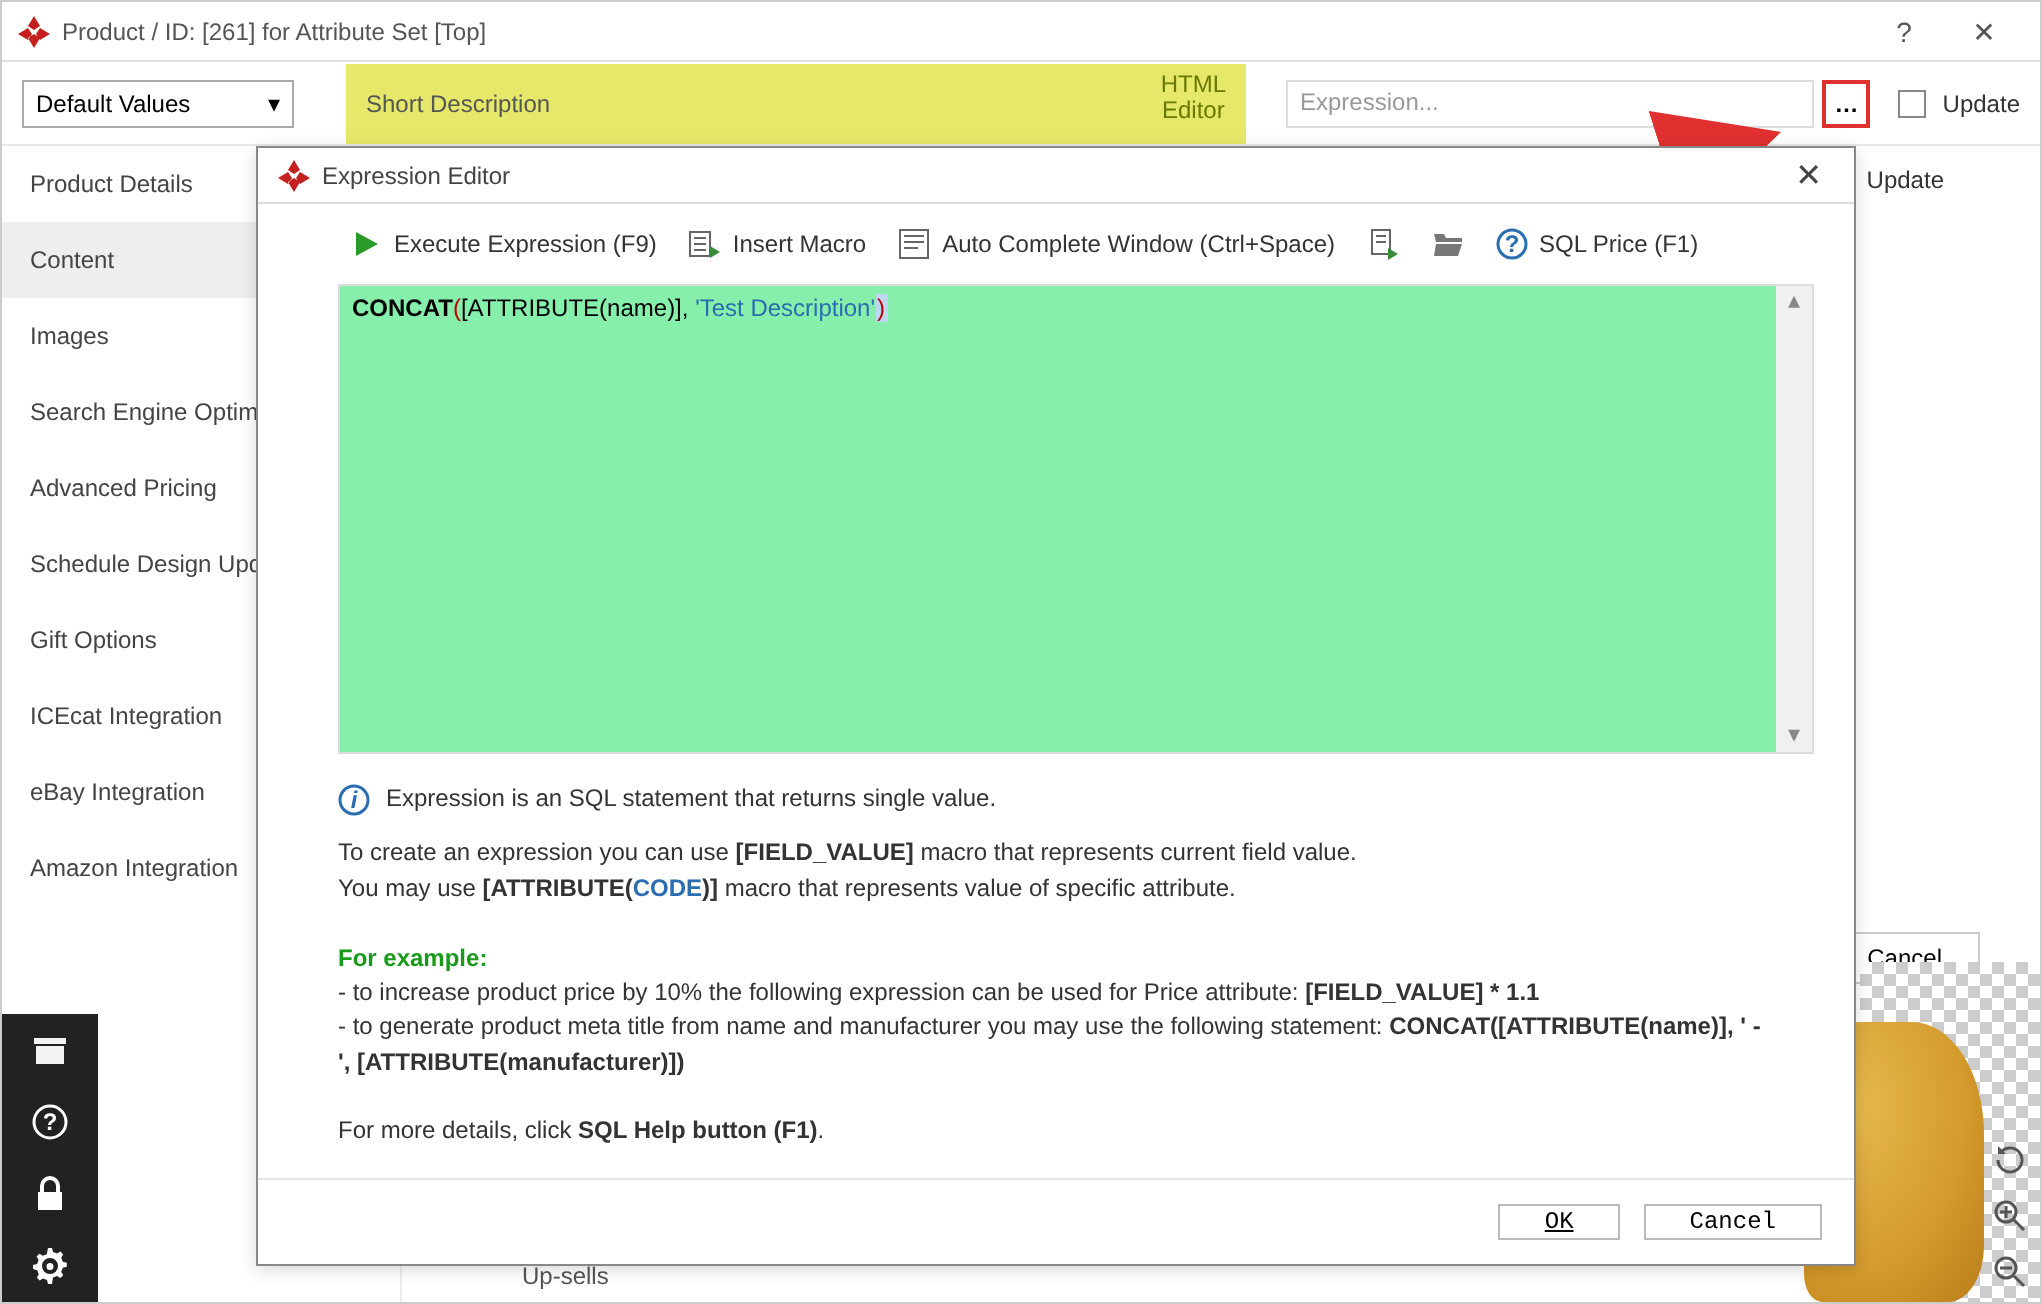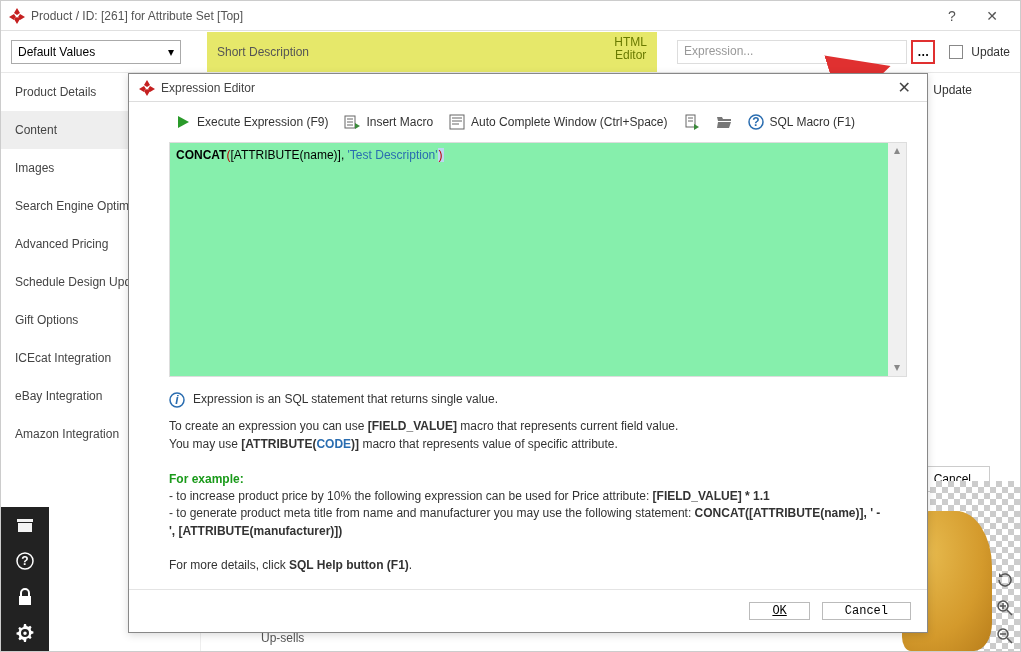--- a/index.html
+++ b/index.html
@@ -3,21 +3,21 @@
 <meta charset="utf-8">
 <style>
 * { box-sizing: border-box; margin: 0; padding: 0; font-family: "Segoe UI", Tahoma, sans-serif; font-size: 12px; }
 body { width: 1021px; height: 652px; background: #fff; position: relative; overflow: hidden; border: 1px solid #ccc;}
 .titlebar { height: 30px; display: flex; align-items: center; padding: 0 8px; border-bottom: 1px solid #e0e0e0;}
 .titlebar .icon { width: 16px; height: 16px; margin-right: 6px; }
 .titlebar .title { flex: 1; color: #555; font-size: 12px; }
 .titlebar .win-btn { width: 40px; text-align: center; color: #555; font-size: 14px; cursor: pointer; }
 
 .toprow { height: 42px; display: flex; align-items: center; padding: 0 10px; gap: 0; border-bottom: 1px solid #e8e8e8;}
-.dropdown { width: 170px; height: 24px; border: 1px solid #aaa; display: flex; align-items: center; padding: 0 6px; justify-content: space-between; background: #fff;}
+.dropdown { width: 136px; height: 24px; border: 1px solid #aaa; display: flex; align-items: center; padding: 0 6px; justify-content: space-between; background: #fff;}
 .short-desc { background: #e6e86a; height: 40px; flex: 0 0 450px; display: flex; align-items: center; padding-left: 10px; margin-left: 26px; position: relative;}
 .short-desc .label { color: #555; }
 .short-desc .html-ed { position: absolute; right: 10px; top: 4px; color: #6a7a00; font-size: 11px; text-align: center; line-height: 13px;}
 .expr-field { flex: 1; border: 1px solid #ddd; height: 24px; padding: 3px 6px; color: #999; margin-left: 20px;}
 .dots-btn { width: 24px; height: 24px; border: 2px solid #e03030; margin-left: 4px; display: flex; align-items: center; justify-content: center; cursor: pointer; font-weight: bold;}
 .update-row { display: flex; align-items: center; margin-left: 14px; gap: 8px;}
 .chk { width: 14px; height: 14px; border: 1px solid #888; }
 .update-label { color: #333; }
 
 .mainarea { display: flex; height: calc(100% - 72px); }
@@ -226,21 +226,21 @@
     <div class="tool-btn">
       <svg class="ico" viewBox="0 0 16 16">
           <path fill="#777" d="M1 3h5l1 2h8v2H2zM2 8h13l-2 6H1z"></path>
         </svg>
     </div>
     <div class="tool-btn">
       <svg class="ico" viewBox="0 0 16 16">
           <circle cx="8" cy="8" r="7" fill="none" stroke="#2a6db0" stroke-width="1.5"></circle>
           <text x="8" y="12" text-anchor="middle" fill="#2a6db0" font-size="10" font-weight="bold">?</text>
         </svg>
-      <span>SQL Macro (F1)</span>
+      <span>SQL Price (F1)</span>
     </div>
   </div>
   <div class="editor">
     <div class="editor-text"><span class="kw1">CONCAT</span><span class="paren">(</span><span class="attr">[ATTRIBUTE(name)]</span><span>, </span><span class="str">'Test Description'</span><span class="paren cur">)</span></div>
     <div class="editor-scroll">
       <div class="up">▴</div>
       <div class="down">▾</div>
     </div>
   </div>
   <div class="help">

